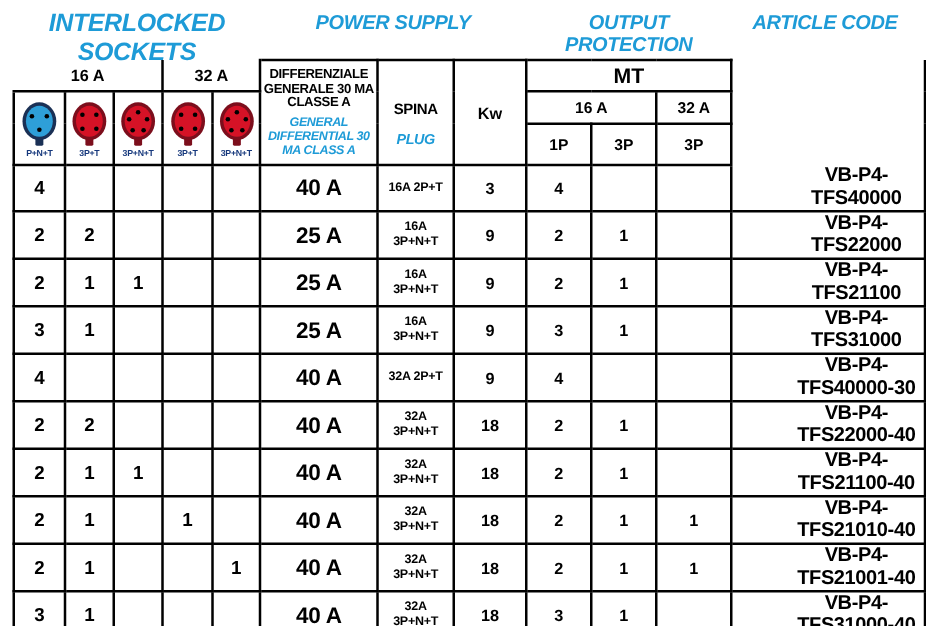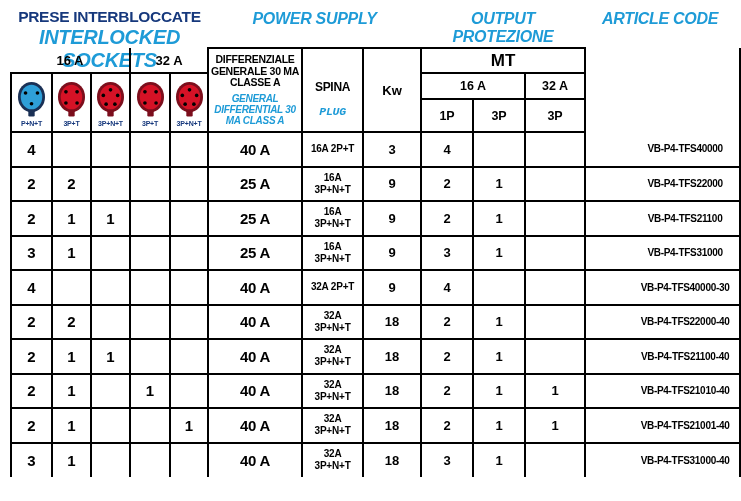--- a/index.html
+++ b/index.html
@@ -63,44 +63,43 @@
   .socket-cell svg{display:block;margin:1px auto 0;}
   .socket-label{
     font-size:7px;font-weight:bold;color:var(--navy);
     letter-spacing:-0.2px;line-height:1;margin-top:1px;
   }
 
   .diffhdr{padding:2px 1px;}
   .hdr-it{font-size:10.5px;line-height:1.1;color:#000;letter-spacing:-0.3px;}
   .hdr-en{font-size:10px;line-height:1.1;color:var(--lblue);font-style:italic;margin-top:4px;letter-spacing:-0.3px;}
   .spinahdr .hdr-it{font-size:12px;margin-top:20px;}
-  .spinahdr .hdr-en{margin-top:12px;font-size:11.5px;font-family:Liberation Mono, monospace;}
+  .spinahdr .hdr-en{margin-top:12px;font-size:11.5px;}
 
   td.num{font-size:15px;}
   td.mt{font-size:13px;}
   td.kw{font-size:13px;}
-  td.diff{font-size:15px;letter-spacing:-0.2px;border-radius:12px;}
+  td.diff{font-size:18px;letter-spacing:-0.2px;border-radius:12px;}
   td.plug{font-size:10px;line-height:1.2;letter-spacing:-0.2px;padding:0;}
   td.plug .plug-line{display:block;}
-  td.code{font-size:10px;letter-spacing:-0.3px;padding-left:46px;}
+  td.code{font-size:16px;letter-spacing:-0.3px;padding-left:46px;}
 </style>
 </head>
 <body>
 
 <div class="page">
 
   <div class="col-title t1">
-    <span class="ct-it">PRESE INTERBLOCCATE</span>
     <span class="ct-en">INTERLOCKED SOCKETS</span>
   </div>
   <div class="col-title t2">
     <span class="ct-en">POWER SUPPLY</span>
   </div>
   <div class="col-title t3">
-    <span class="ct-en">OUTPUT PROTEZIONE</span>
+    <span class="ct-en">OUTPUT PROTECTION</span>
   </div>
   <div class="col-title t4">
     <span class="ct-en">ARTICLE CODE</span>
   </div>
 
   <table class="spec">
     <colgroup>
       <col style="width:41px">
         <col style="width:39px">
         <col style="width:39px">

